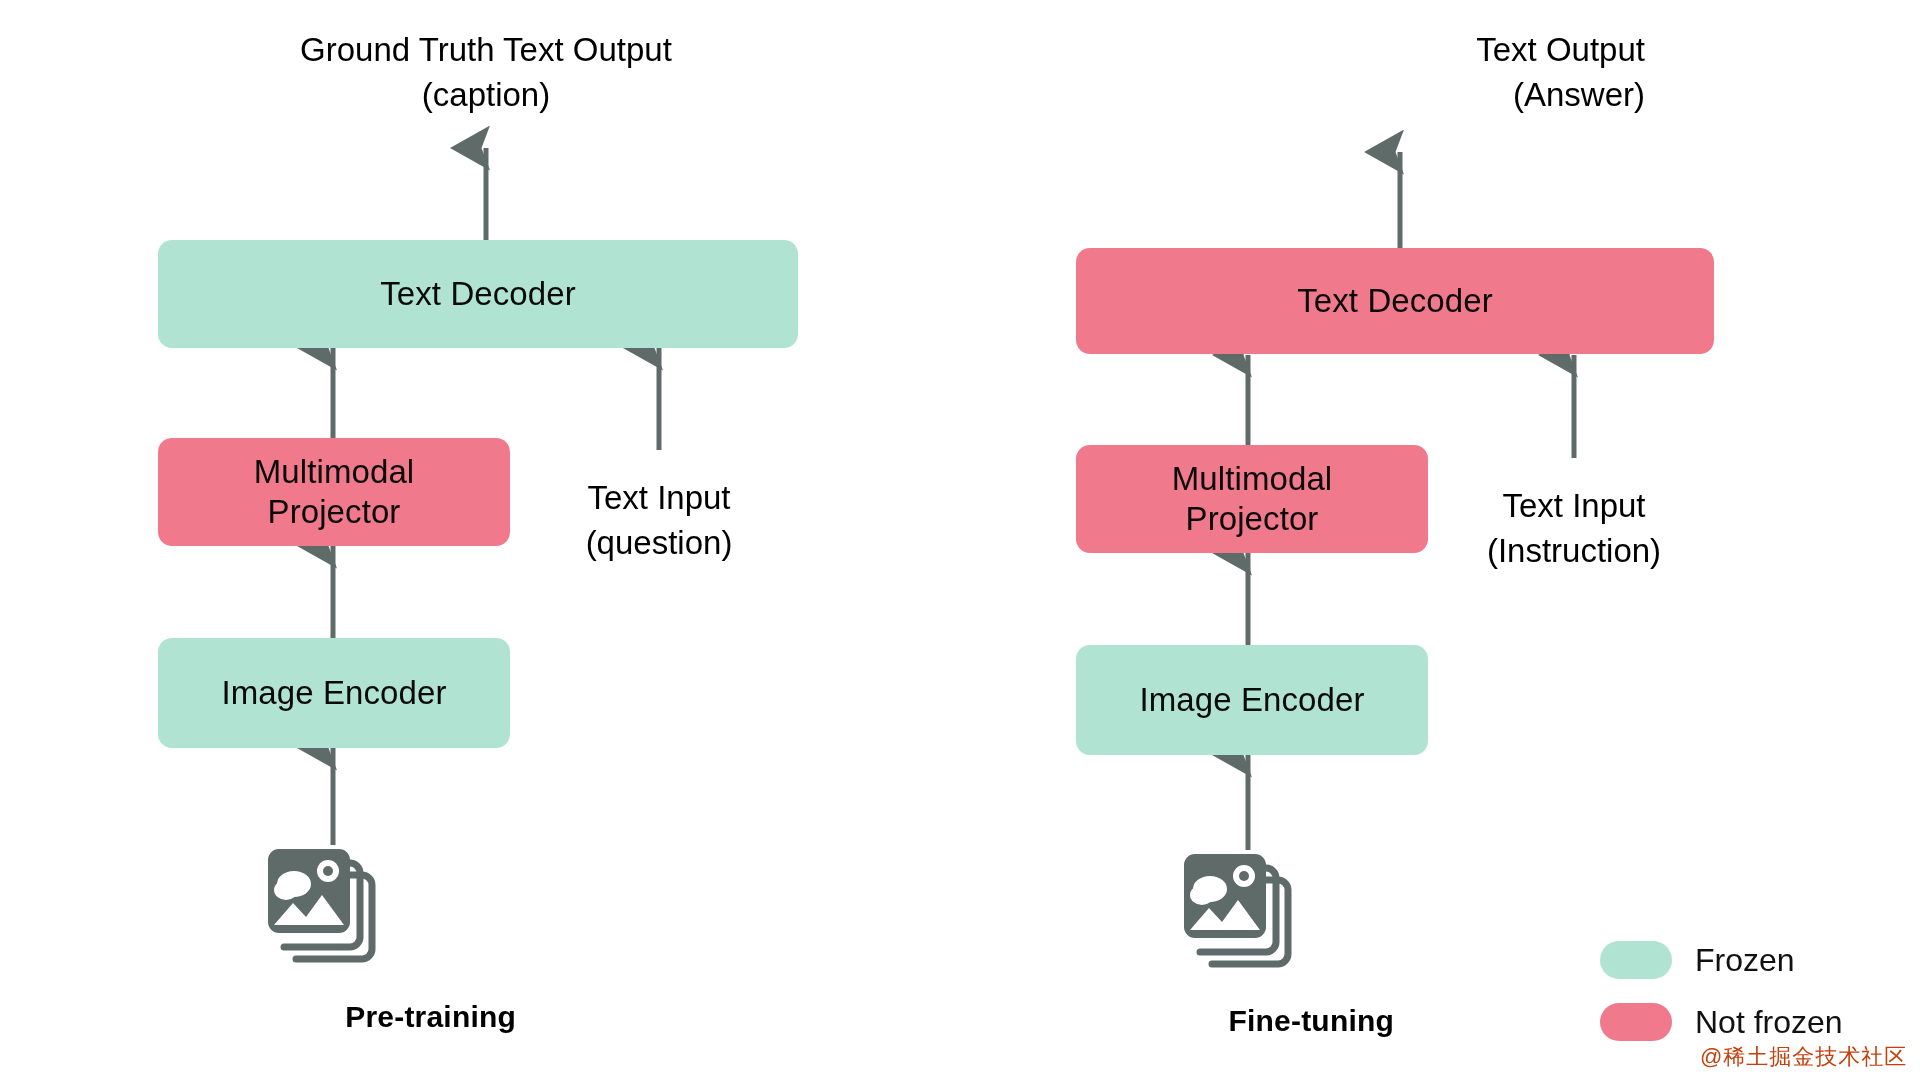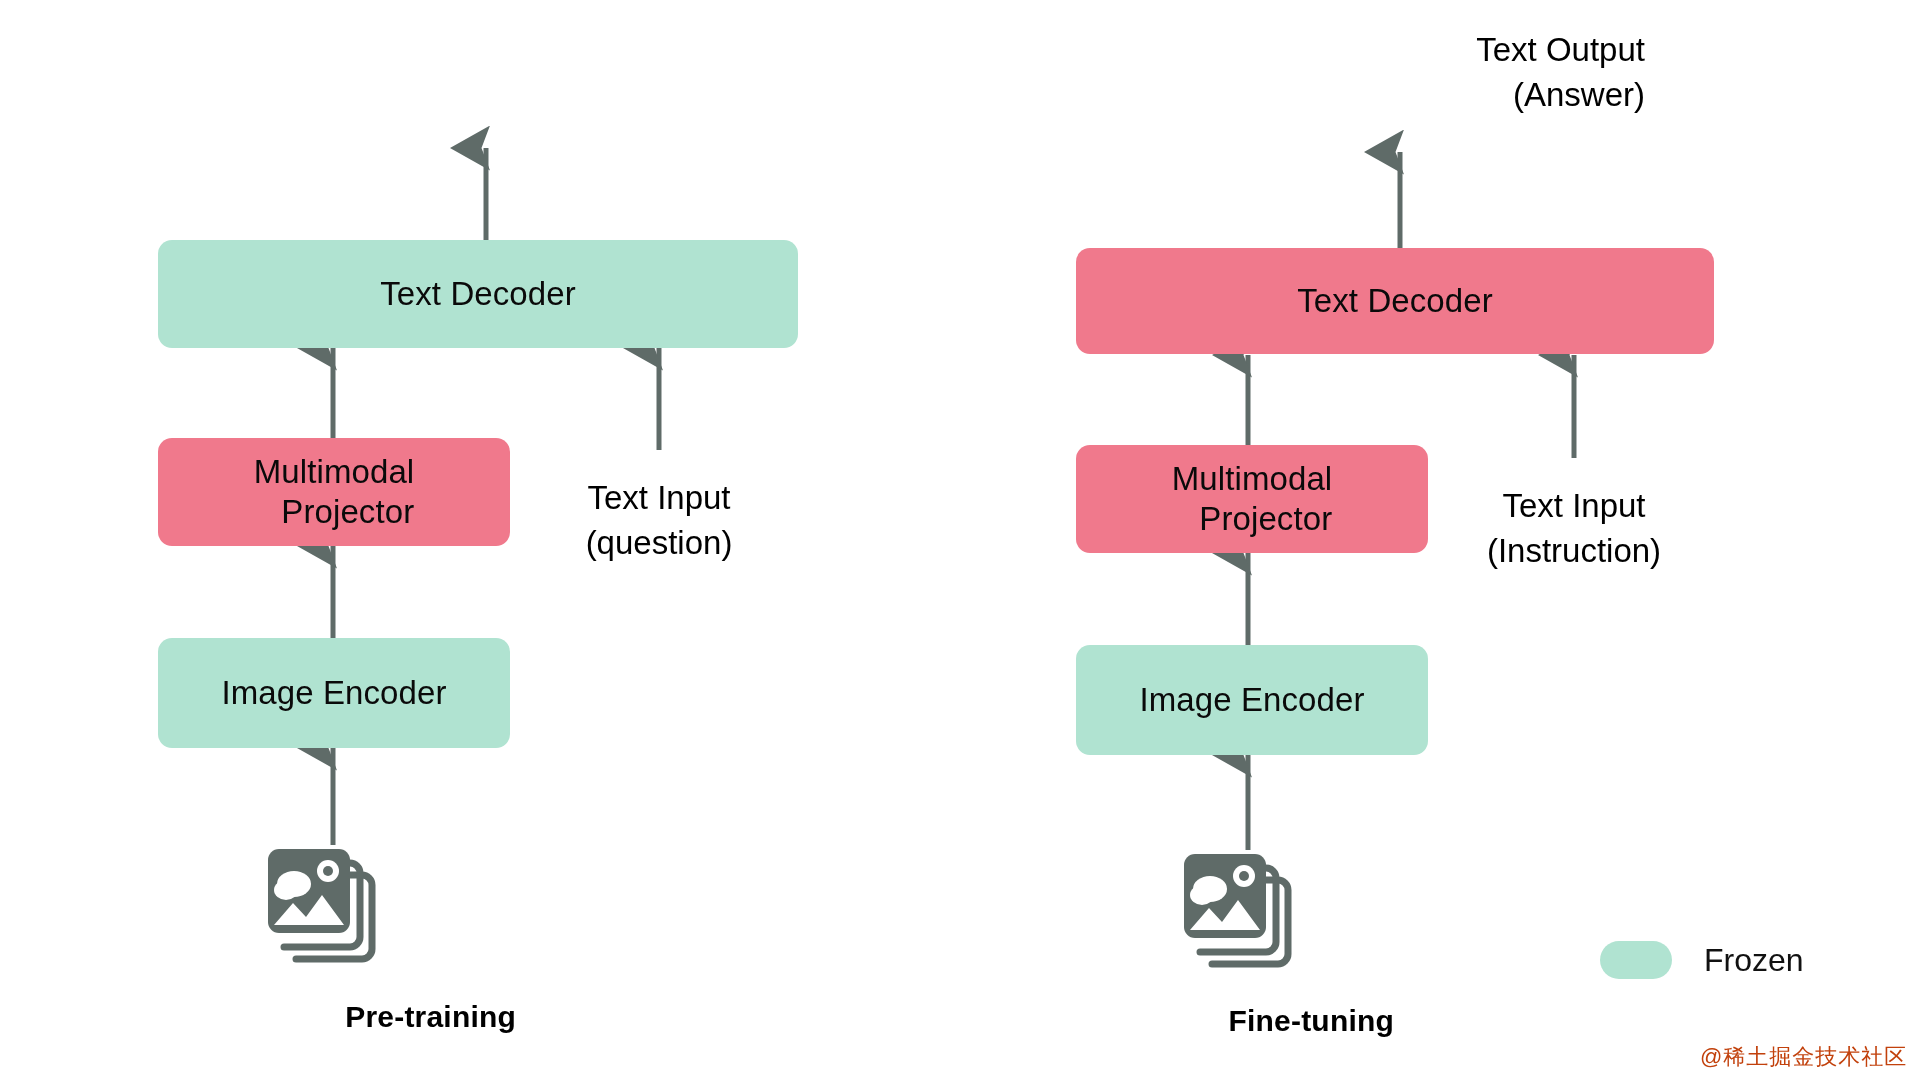--- a/index.html
+++ b/index.html
@@ -23,21 +23,21 @@
     height: 1080px;
   }
 
   
   .block {
     position: absolute;
     border-radius: 14px;
     display: flex;
     align-items: center;
     justify-content: center;
-    text-align: right;
+    text-align: center;
     box-sizing: border-box;
   }
   .block .block-label {
     font-size: 33px;
     line-height: 1.22;
     color: #0a0a0a;
     font-weight: 400;
     letter-spacing: 0.1px;
     white-space: pre-line;
   }
@@ -89,21 +89,21 @@
     margin-bottom: 22px;
     height: 40px;
   }
   .legend-swatch {
     width: 72px;
     height: 38px;
     border-radius: 19px;
     flex: none;
   }
   .legend-label {
-    margin-left: 32px;
+    margin-left: 23px;
     font-size: 32px;
     color: #111111;
     white-space: nowrap;
   }
 
   #watermark {
     position: absolute;
     left: 1700px;
     top: 1042px;
     font-size: 22px;
@@ -134,20 +134,22 @@
 
     <line x1="333" y1="845" x2="333" y2="748" stroke="#5f6b68" stroke-width="5" marker-end="url(#ah)"></line>
 
     <line x1="1400" y1="248" x2="1400" y2="152" stroke="#5f6b68" stroke-width="5" marker-end="url(#ah)"></line>
     <line x1="1248" y1="445" x2="1248" y2="355" stroke="#5f6b68" stroke-width="5" marker-end="url(#ah)"></line>
     <line x1="1574" y1="458" x2="1574" y2="355" stroke="#5f6b68" stroke-width="5" marker-end="url(#ah)"></line>
     <line x1="1248" y1="645" x2="1248" y2="553" stroke="#5f6b68" stroke-width="5" marker-end="url(#ah)"></line>
     <line x1="1248" y1="850" x2="1248" y2="755" stroke="#5f6b68" stroke-width="5" marker-end="url(#ah)"></line>
   </svg>
 
+  <div class="free-text" style="left:230px; top:28px; width:512px;">Ground Truth Text Output
+(caption)</div>
 
   <div class="block frozen" style="left:158px; top:240px; width:640px; height:108px;">
     <span class="block-label">Text Decoder</span>
   </div>
 
   <div class="block notfroz" style="left:158px; top:438px; width:352px; height:108px;">
     <span class="block-label">Multimodal
 Projector</span>
   </div>
 
@@ -210,17 +212,21 @@
     </svg>
   </div>
 
   <div class="caption-bold" style="left:1154px; top:1004px; width:240px;">Fine-tuning</div>
 
   <div id="legend">
     <div class="legend-row">
       <div class="legend-swatch" style="background:#b0e3d1;"></div>
       <div class="legend-label">Frozen</div>
     </div>
+    <div class="legend-row">
+      <div class="legend-swatch" style="background:#f0798c;"></div>
+      <div class="legend-label">Not frozen</div>
+    </div>
   </div>
 
   <div id="watermark">@稀土掘金技术社区</div>
 
 </div>
 
 </body></html>

